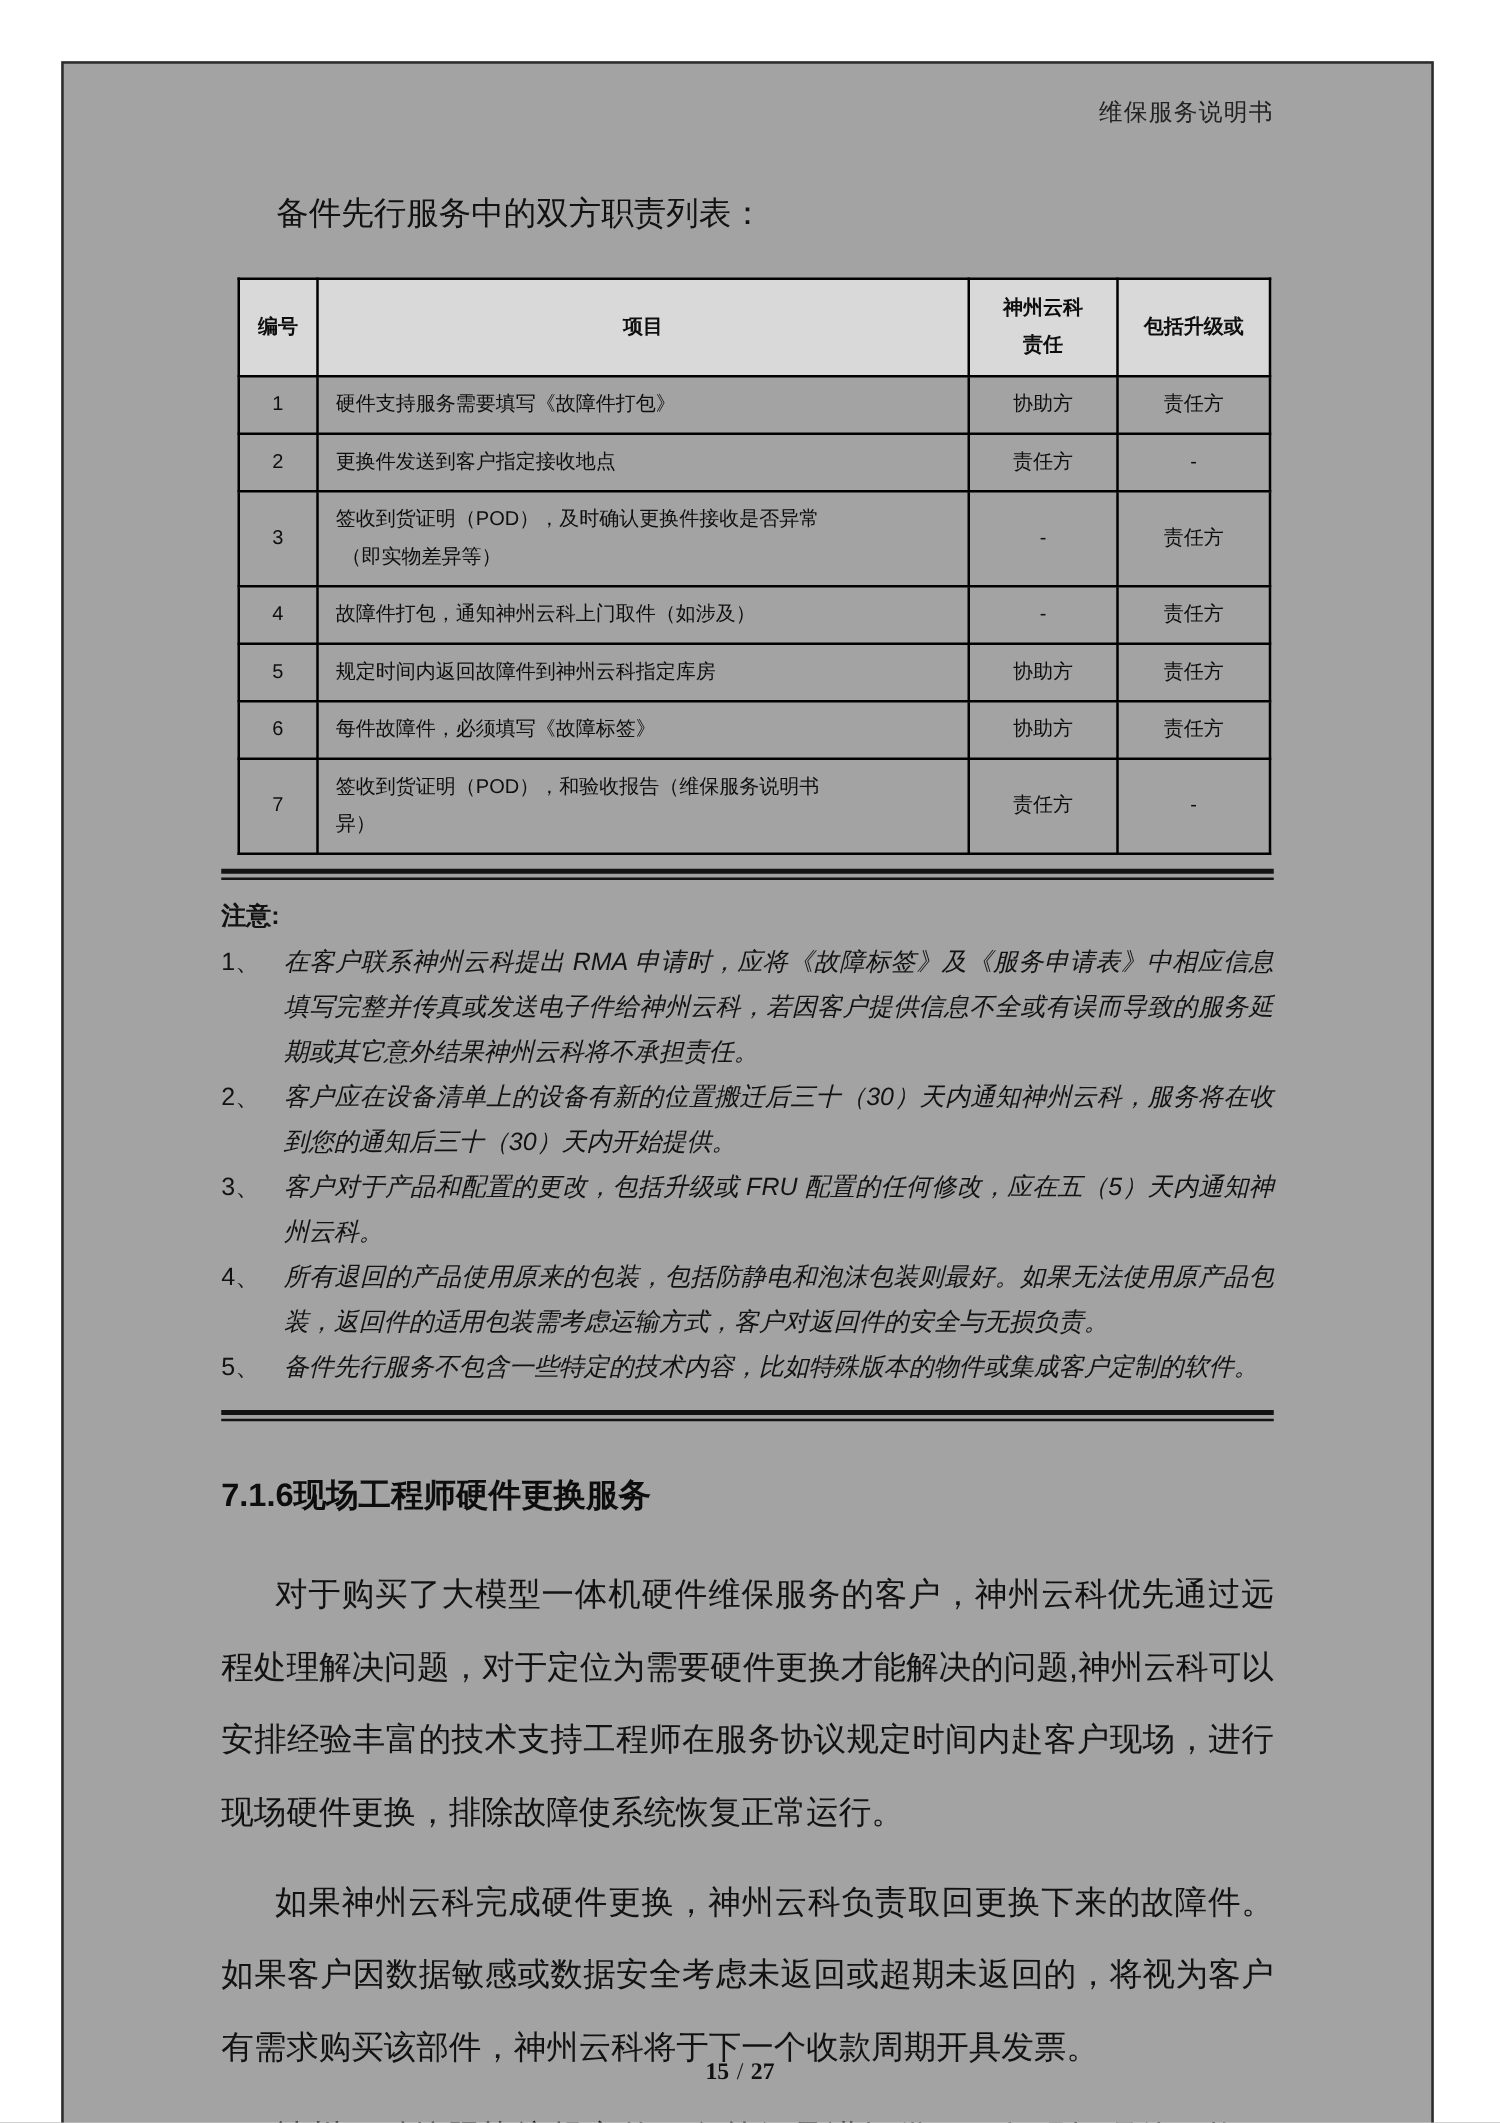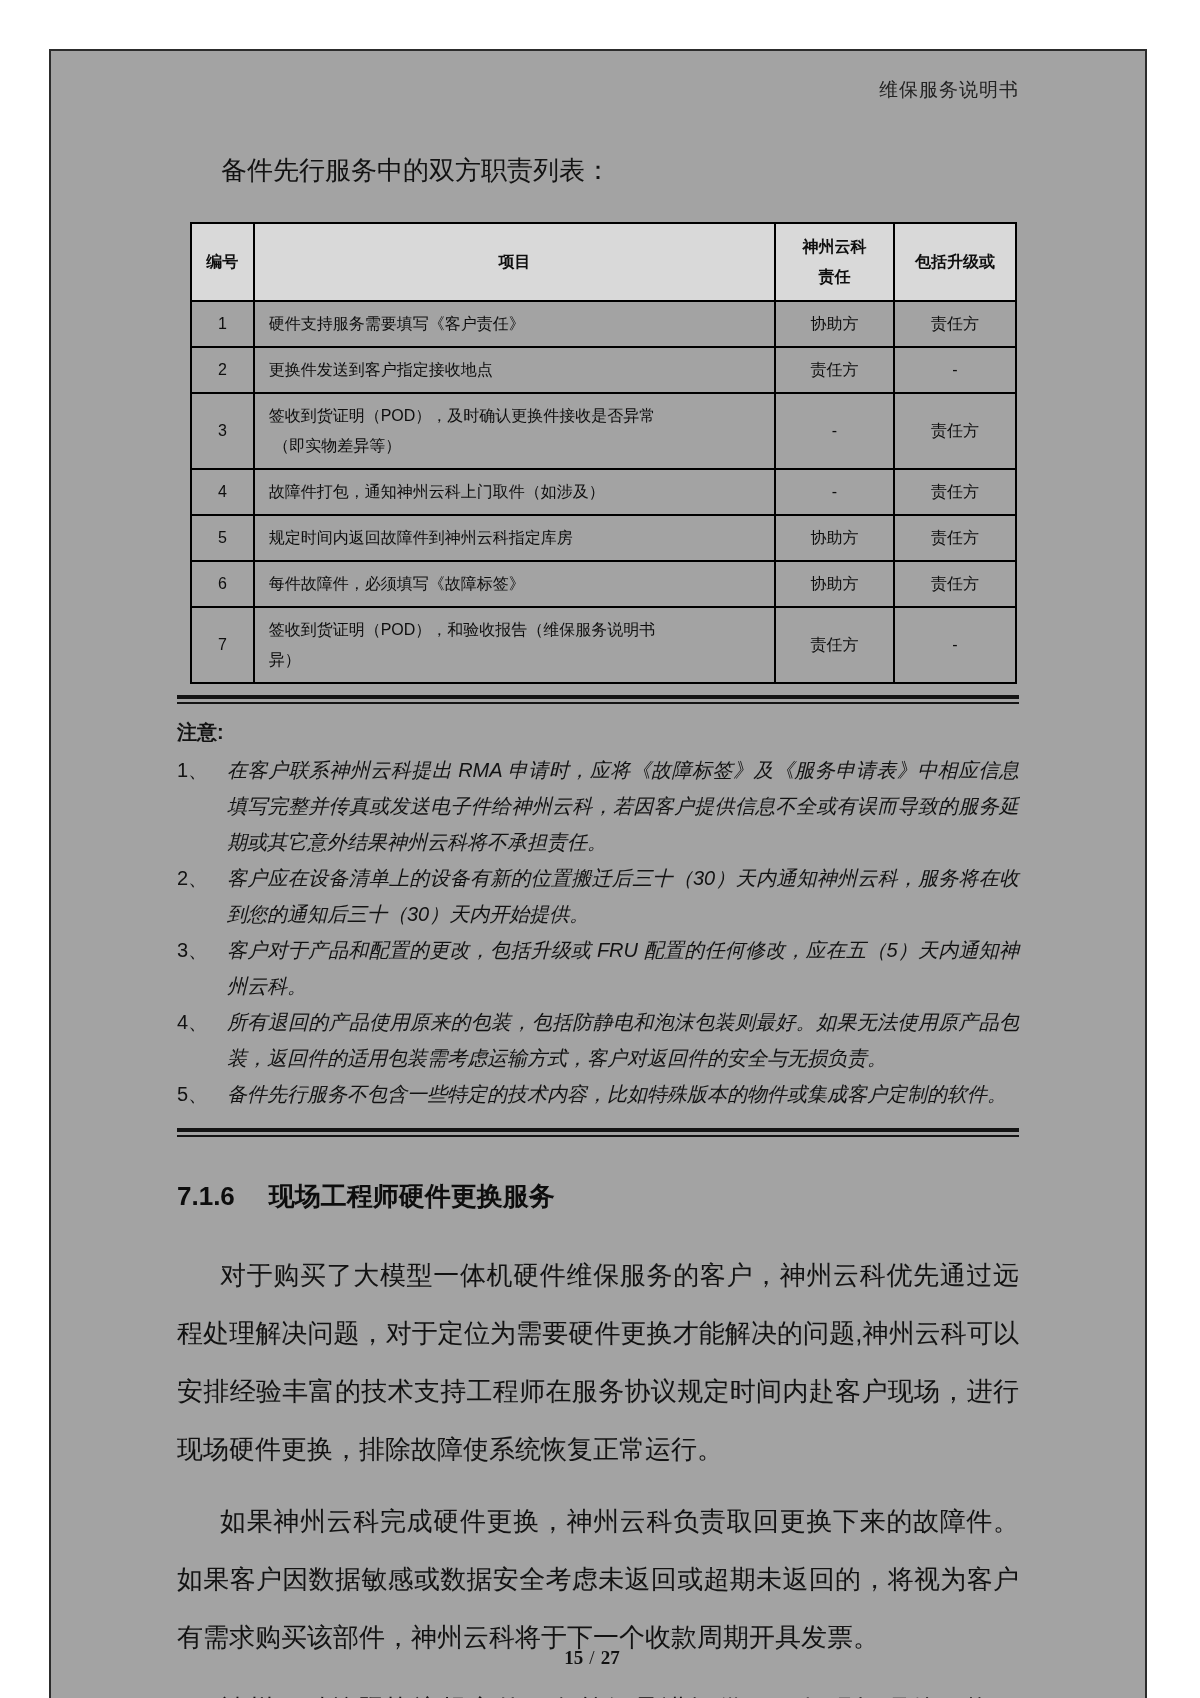--- a/index.html
+++ b/index.html
@@ -44,21 +44,21 @@
   }
   .rule.rule2 { margin-top:16px; }
 
   .notes-label { margin-top:15px; font-size:20px; font-weight:700; }
   .notes { margin-top:6px; }
   .note { display:flex; font-size:20px; line-height:36px; text-align:justify; }
   .note-no { flex:none; width:50px; }
   .note-text { flex:1;font-style:italic; }
 
   .section-heading { margin-top:42px; font-size:26px; font-weight:600; color:#0d0d0d; }
-  .section-heading .sec-num { margin-right:34px; }
+  .section-heading .sec-num { }
 
   .para {
     font-size:26px; line-height:58px; text-align:justify;
     text-indent:43px; margin:14px 0 0 0;
   }
   .para.p-first { margin-top:32px; }
 
   .footer {
     position:absolute; left:0; right:12px; bottom:46px;
     text-align:center; font-family:"Liberation Serif","DejaVu Serif",serif;
@@ -89,21 +89,21 @@
           <th>编号</th>
           <th>项目</th>
           <th>神州云科
 责任</th>
           <th>包括升级或</th>
         </tr>
       </thead>
       <tbody>
         <tr>
           <td class="cell-no">1</td>
-          <td class="cell-item">硬件支持服务需要填写《客户责任》</td>
+          <td class="cell-item">硬件支持服务需要填写《故障件打包》</td>
           <td class="cell-vendor">协助方</td>
           <td class="cell-customer">责任方</td>
         </tr>
         <tr>
           <td class="cell-no">2</td>
           <td class="cell-item">更换件发送到客户指定接收地点</td>
           <td class="cell-vendor">责任方</td>
           <td class="cell-customer">-</td>
         </tr>
         <tr>

